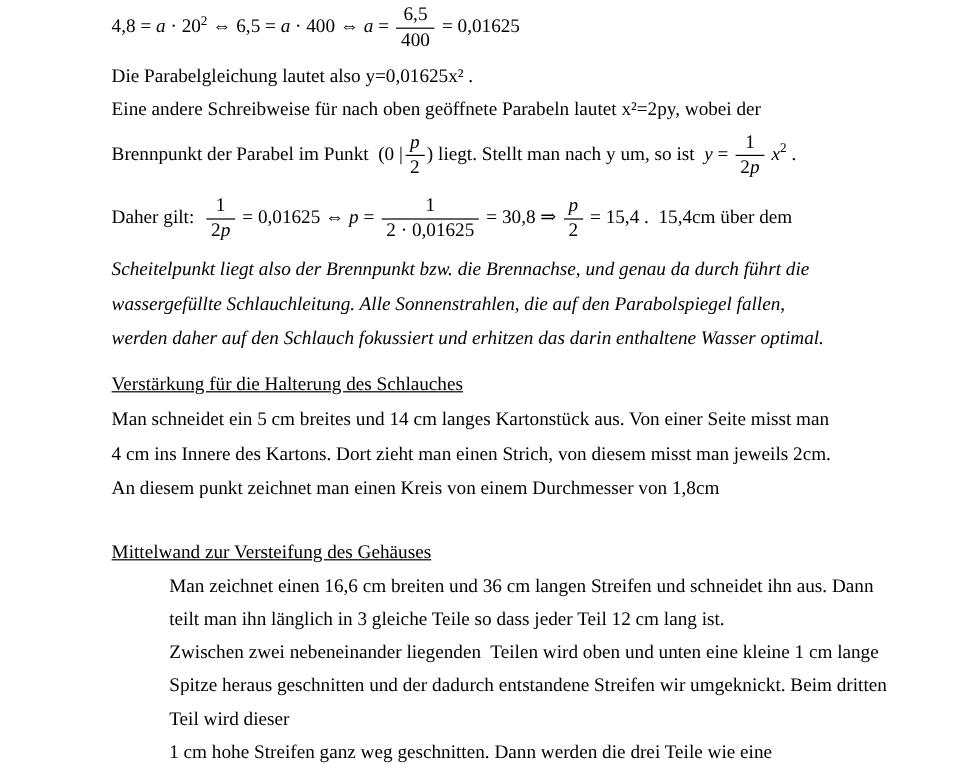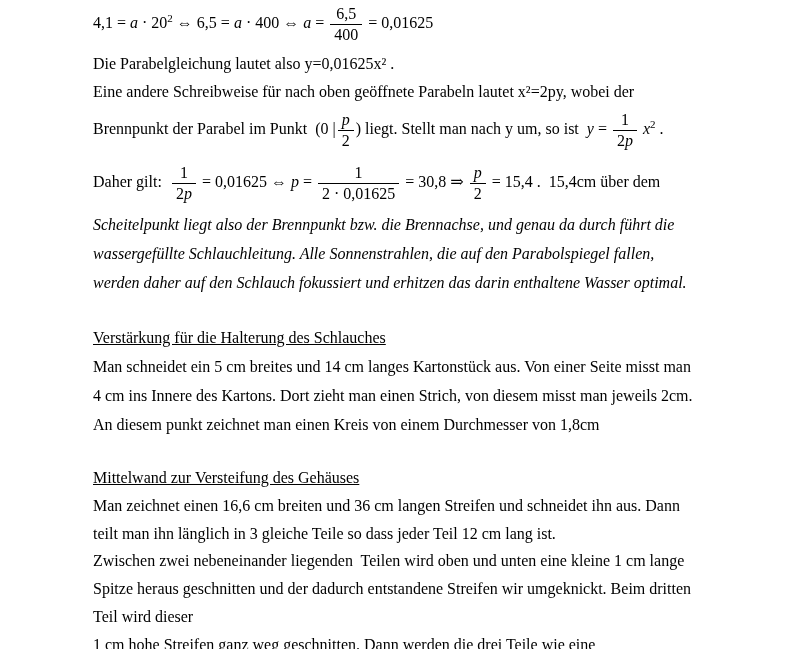--- a/index.html
+++ b/index.html
@@ -18,36 +18,37 @@
   .page {
     padding-left: 93px;
     width: 650px;
   }
   .line {
     line-height: 29px;
     white-space: pre;
   }
   .line.tight {
     line-height: 27.7px;
+    margin-left: 48px;
   }
   .mathrow {
     white-space: pre;
   }
   #math1 { height: 46px; line-height: 46px; }
   #para1 { margin-top: 4px; line-height: 28px; white-space: pre; }
   #para2 { line-height: 28px; white-space: pre; }
   #math2 { height: 46px; line-height: 46px; }
   #math3 { height: 50px; line-height: 50px; margin-top: 5px; }
   #scheitel { margin-top: 3px; font-style: italic; }
   .heading {
     text-decoration: underline;
     line-height: 28px;
     white-space: pre;
   }
-  #heading1 { margin-top: 27px; }
+  #heading1 { margin-top: 10px; }
   #heading2 { margin-top: 25px; }
   .v { font-style: italic; }
   sup.e {
     font-size: 11px;
     line-height: 0;
     vertical-align: super;
   }
   .frac {
     display: inline-block;
     vertical-align: middle;
@@ -64,21 +65,21 @@
     display: block;
     padding: 1px 4px 0 4px;
     line-height: 18px;
   }
 </style>
 </head>
 <body>
 
 <div class="page">
 
-  <div id="math1" class="mathrow"><span>4,1 = </span><span class="v">a</span><span> · 20</span><sup class="e">2</sup><span> ⇔ 6,5 = </span><span class="v">a</span><span> · 400 ⇔ </span><span class="v">a</span><span> = </span><span class="frac"><span class="fnum">6,5</span><span class="fden">400</span></span><span> = 0,01625</span></div>
+  <div id="math1" class="mathrow"><span>4,8 = </span><span class="v">a</span><span> · 20</span><sup class="e">2</sup><span> ⇔ 6,5 = </span><span class="v">a</span><span> · 400 ⇔ </span><span class="v">a</span><span> = </span><span class="frac"><span class="fnum">6,5</span><span class="fden">400</span></span><span> = 0,01625</span></div>
 
   <div id="para1" class="line">Die Parabelgleichung lautet also y=0,01625x² .</div>
 
   <div id="para2" class="line">Eine andere Schreibweise für nach oben geöffnete Parabeln lautet x²=2py, wobei der</div>
 
   <div id="math2" class="mathrow"><span>Brennpunkt der Parabel im Punkt  (0 </span><span>|</span><span class="frac"><span class="fnum v">p</span><span class="fden">2</span></span><span>) liegt. Stellt man nach y um, so ist  </span><span class="v">y</span><span> = </span><span class="frac"><span class="fnum">1</span><span class="fden"><span>2</span><span class="v">p</span></span></span><span> </span><span class="v">x</span><sup class="e">2</sup><span> .</span></div>
 
   <div id="math3" class="mathrow"><span>Daher gilt:  </span><span class="frac"><span class="fnum">1</span><span class="fden"><span>2</span><span class="v">p</span></span></span><span> = 0,01625 ⇔ </span><span class="v">p</span><span> = </span><span class="frac"><span class="fnum">1</span><span class="fden">2 · 0,01625</span></span><span> = 30,8 ⇒ </span><span class="frac"><span class="fnum v">p</span><span class="fden">2</span></span><span> = 15,4 .  15,4cm über dem</span></div>
 
   <div id="scheitel">

